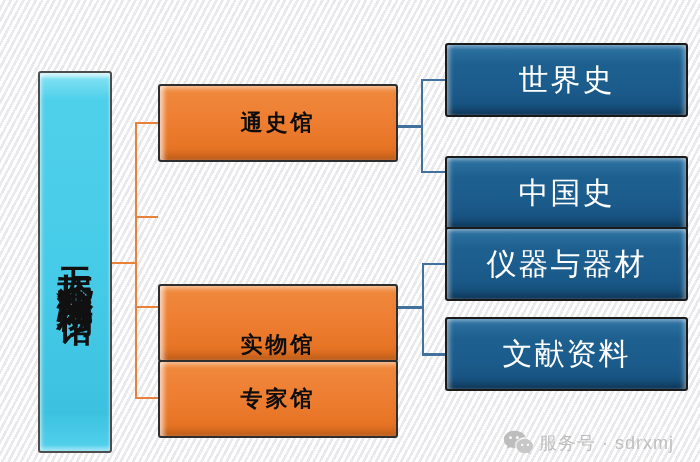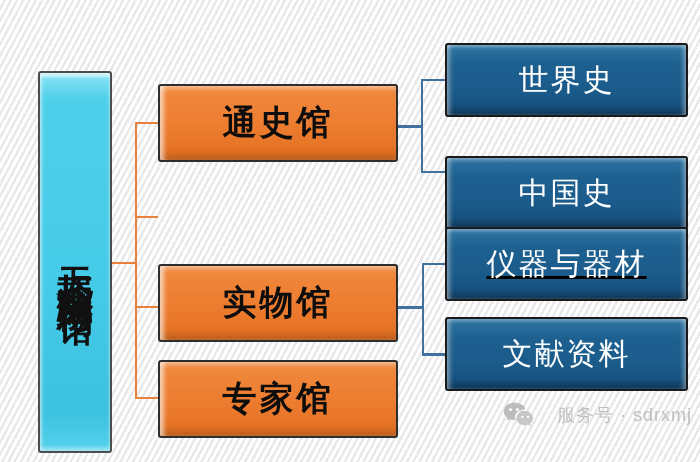--- a/index.html
+++ b/index.html
@@ -39,43 +39,43 @@
   .node-orange{
     left:158px;width:240px;height:78px;
     background:linear-gradient(180deg,#f0broken 0%,#ed7d31 50%,#e4701f 100%);
     background:linear-gradient(180deg,#f08a3d 0%,#ed7d31 50%,#e4701f 100%);
     border:2px solid #2e2e2e;
     box-shadow:inset 6px 0 4px -2px rgba(255,255,255,.6),
                inset 0 5px 4px -2px rgba(255,255,255,.4),
                inset 0 -9px 10px -5px rgba(0,0,0,.22);
   }
   .node-orange .h-label{
-    font-size:34px;color:#0d0d0d;font-weight:600;letter-spacing:3px;
+    font-size:22px;color:#0d0d0d;font-weight:600;letter-spacing:3px;
   }
   
   .node-blue{
     left:445px;width:243px;height:74px;
     background:linear-gradient(180deg,#2f74a3 0%,#1d608f 28%,#1b5c8c 60%,#154e7b 100%);
     border:2px solid #1a1a1a;
     box-shadow:inset 5px 0 4px -2px rgba(255,255,255,.40),
                inset -5px 0 4px -2px rgba(255,255,255,.34),
                inset 0 4px 3px -1px rgba(255,255,255,.25),
                inset 0 -8px 9px -4px rgba(0,0,0,.38);
   }
   .node-blue .h-label{
     font-size:30px;color:#ffffff;font-weight:500;letter-spacing:2px;
   }
   
   .conn{position:absolute;}
   .conn-orange{background:#e8823a;}
   .conn-blue{background:#41719c;}
   
   .watermark{
-    position:absolute;left:503px;top:402px;
-    display:flex;align-items:center;gap:24px;
+    position:absolute;left:503px;top:430px;
+    display:flex;align-items:center;gap:6px;
     color:#bfbfbf;font-size:18px;letter-spacing:1px;
   }
 </style>
 </head>
 <body>
 
 <div class="stage">
 
   <div class="node node-root">
     <span class="v-label">无损检测博物馆</span>
@@ -94,34 +94,34 @@
   <div class="conn conn-blue" style="left:421px;top:171px;width:24px;height:2px;"></div>
 
   <div class="conn conn-blue" style="left:398px;top:306px;width:25px;height:3px;"></div>
   <div class="conn conn-blue" style="left:422px;top:263px;width:2px;height:92px;"></div>
   <div class="conn conn-blue" style="left:422px;top:263px;width:23px;height:2px;"></div>
   <div class="conn conn-blue" style="left:422px;top:353px;width:23px;height:3px;"></div>
 
   <div class="node node-orange" style="top:84px;">
     <span class="h-label">通史馆</span>
   </div>
-  <div class="node node-orange" style="top:264px;">
+  <div class="node node-orange" style="top:284px;align-items:flex-end;">
     <span class="h-label">实物馆</span>
   </div>
   <div class="node node-orange" style="top:360px;">
     <span class="h-label">专家馆</span>
   </div>
 
   <div class="node node-blue" style="top:43px;">
     <span class="h-label">世界史</span>
   </div>
   <div class="node node-blue" style="top:136px;margin-top:20px;">
     <span class="h-label">中国史</span>
   </div>
-  <div class="node node-blue" style="top:227px;text-decoration:underline;">
+  <div class="node node-blue" style="top:227px;">
     <span class="h-label">仪器与器材</span>
   </div>
   <div class="node node-blue" style="top:317px;text-align:center;">
     <span class="h-label">文献资料</span>
   </div>
 
   <div class="watermark">
     <span style="display:inline-flex;">
       <svg width="30" height="25" viewBox="0 0 36 30" aria-hidden="true">
         <path fill="#bdbdbd" d="M13.5 1C6.6 1 1 5.6 1 11.3c0 3.2 1.7 6 4.4 7.9l-1.1 3.4 3.9-2c1.6.6 3.4 1 5.3 1 .4 0 .8 0 1.2-.1-.3-.9-.4-1.8-.4-2.7 0-5.5 5.3-10 11.8-10h.8C25.9 4.2 20.3 1 13.5 1z"></path>

